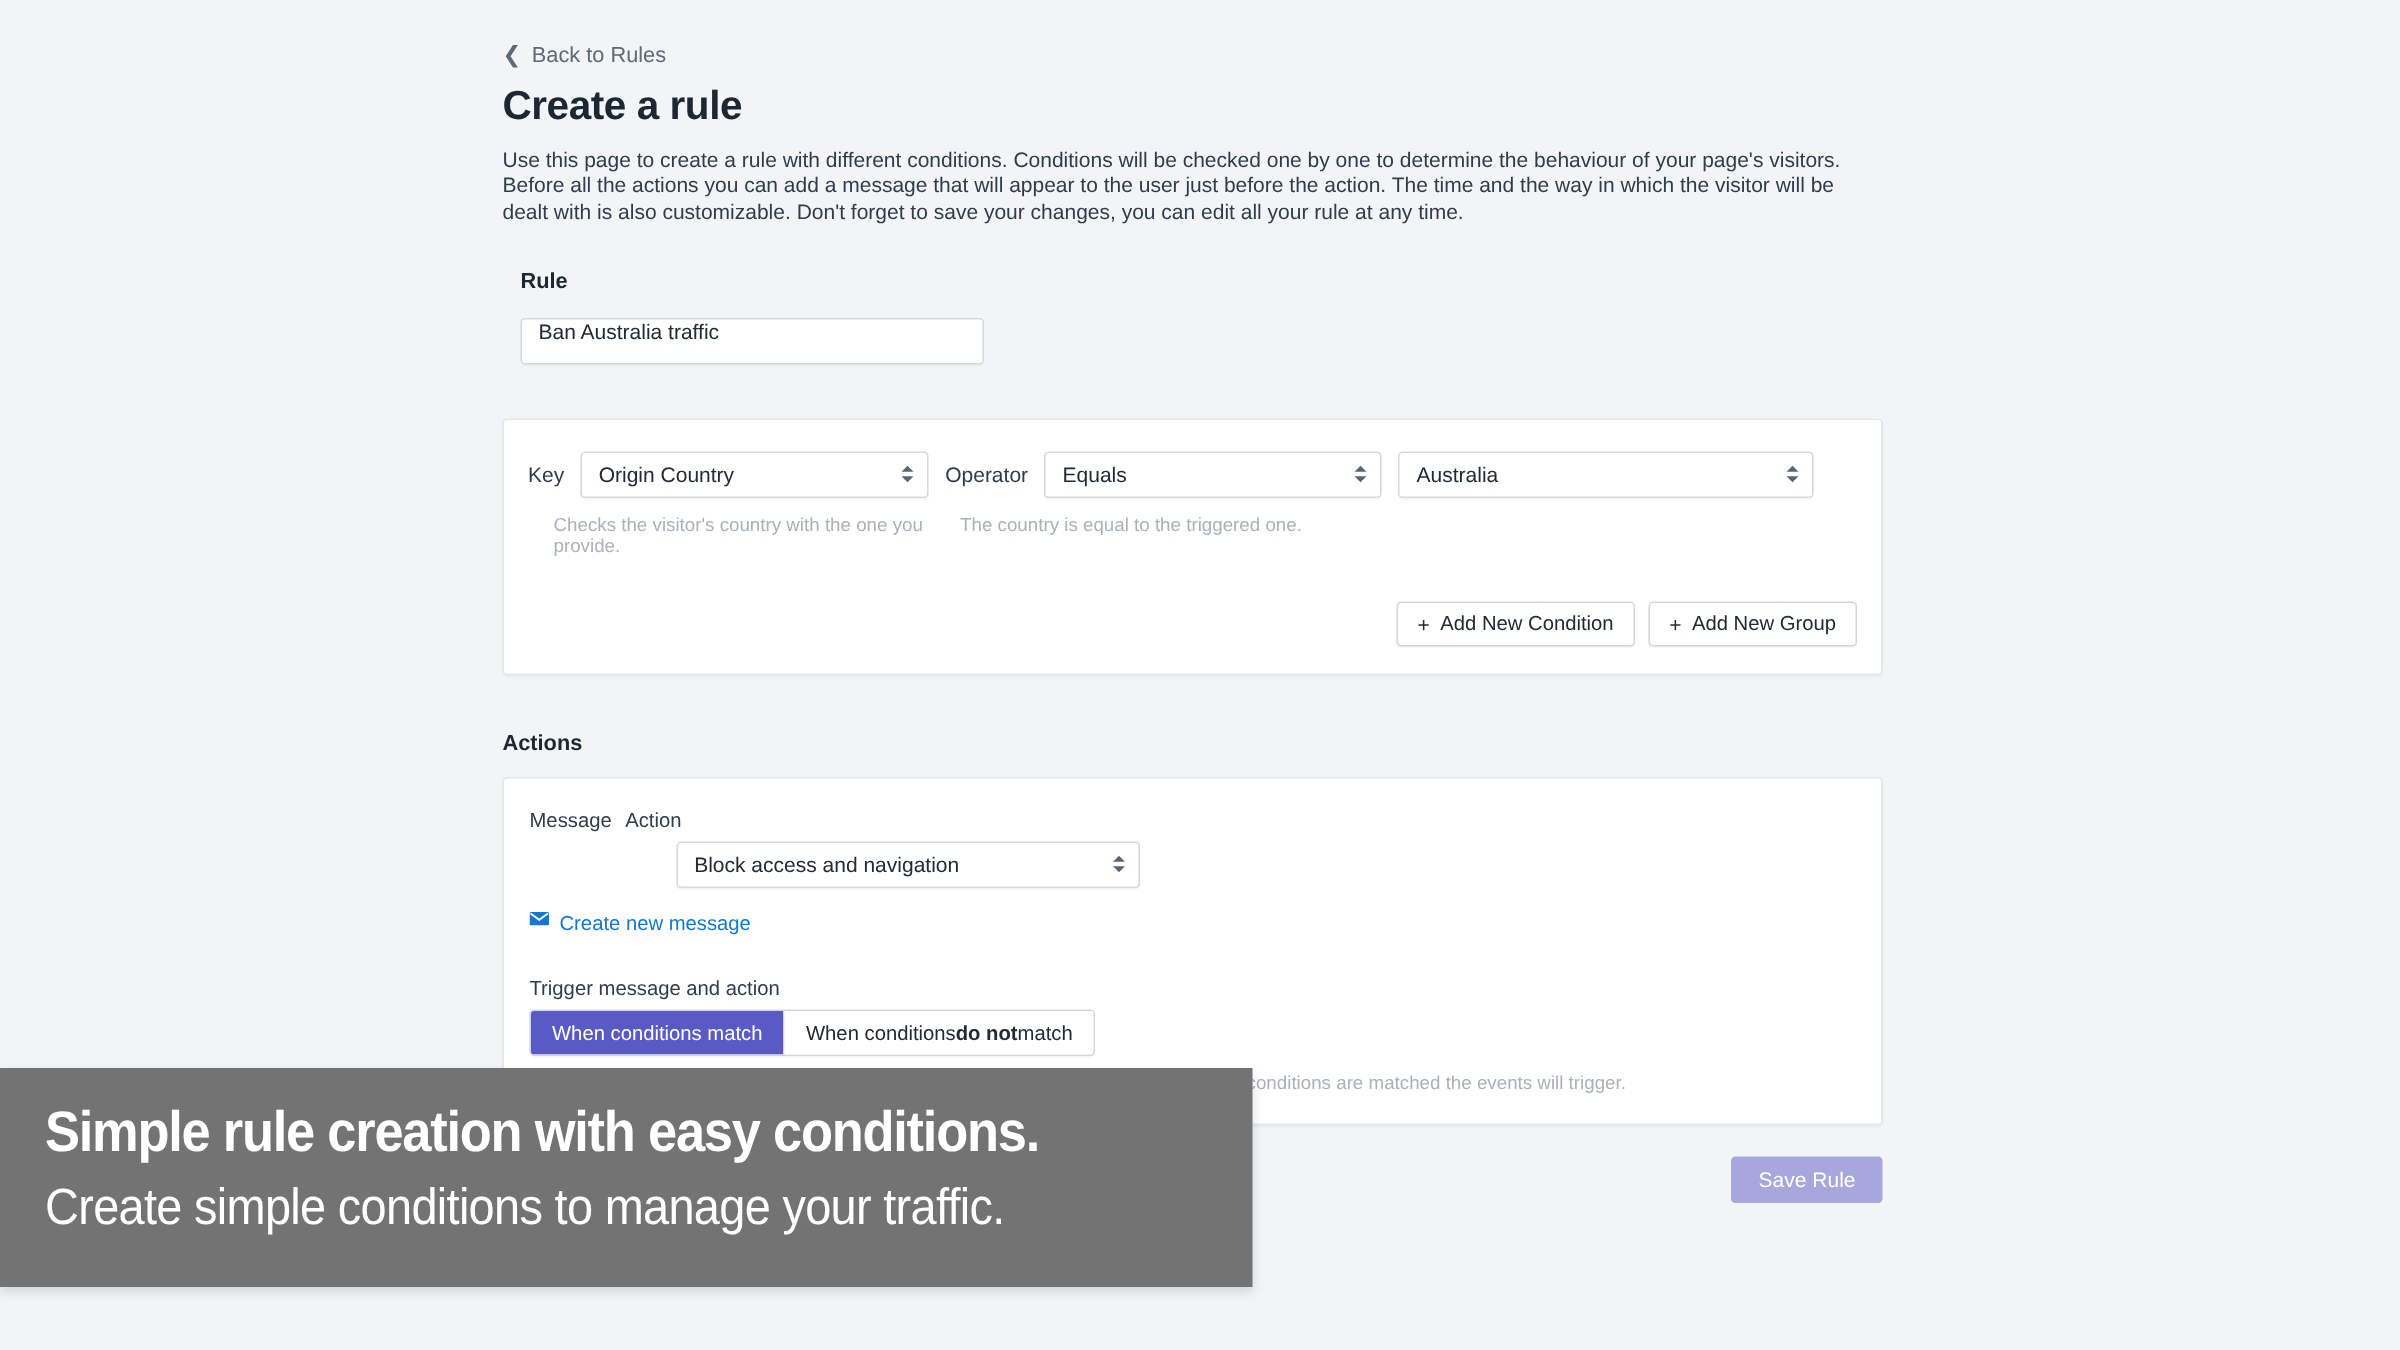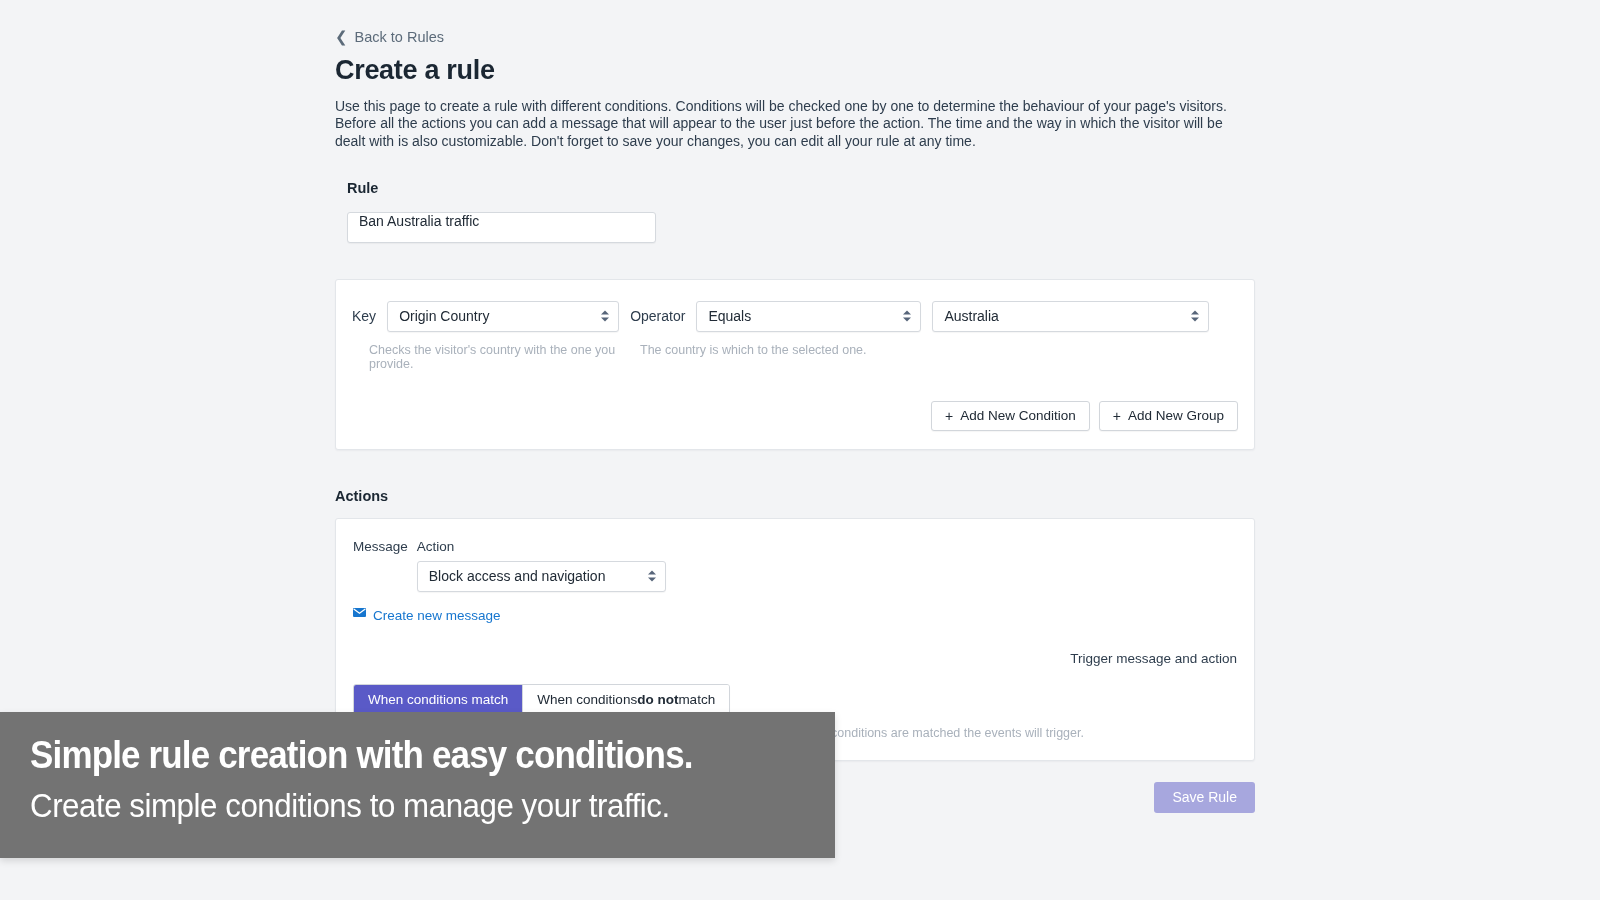--- a/index.html
+++ b/index.html
@@ -187,21 +187,21 @@
     display: flex;
     gap: 9px;
   }
   .field-label {
     font-size: 13.5px;
     color: #2e3d4d;
     margin-bottom: 7px;
     display: block;
   }
   .sel-message { width: 282px; }
-  .sel-action { width: 249px; }
+  .sel-action { width: 309px; margin-left: 34px; }
 
   .create-msg {
     margin-top: 16px;
     display: inline-flex;
     align-items: flex-start;
     gap: 7px;
     color: #1676cf;
     font-size: 13.5px;
     cursor: pointer;
   }
@@ -210,23 +210,22 @@
     width: 13px; height: 9px;
     position: relative;
   }
   .env-icon svg { display:block; }
 
   
   .trigger-block { margin-top: 28px; }
   .trigger-label {
     font-size: 13.5px;
     color: #2e3d4d;
-    margin-bottom: 18px;
+    margin-bottom: 7px;
     display: block;
-    text-align: right;
   }
   .toggle-group {
     display: inline-flex;
     border-radius: 3px;
     overflow: hidden;
     border: 1px solid #d2d6db;
     box-shadow: 0 1px 1px rgba(22,29,37,0.04);
   }
   .toggle-btn {
     height: 29px;
@@ -350,21 +349,21 @@
           <span>Australia</span>
           <span class="stepper">
               <i class="up"></i>
               <i class="down"></i>
             </span>
         </div>
       </div>
 
       <div class="hint-row">
         <span class="hint-key">Checks the visitor's country with the one you provide.</span>
-        <span class="hint-operator">The country is which to the selected one.</span>
+        <span class="hint-operator">The country is equal to the triggered one.</span>
       </div>
 
       <div class="cond-buttons">
         <div class="btn">
           <span class="plus">+</span>
           <span>Add New Condition</span>
         </div>
         <div class="btn">
           <span class="plus">+</span>
           <span>Add New Group</span>

